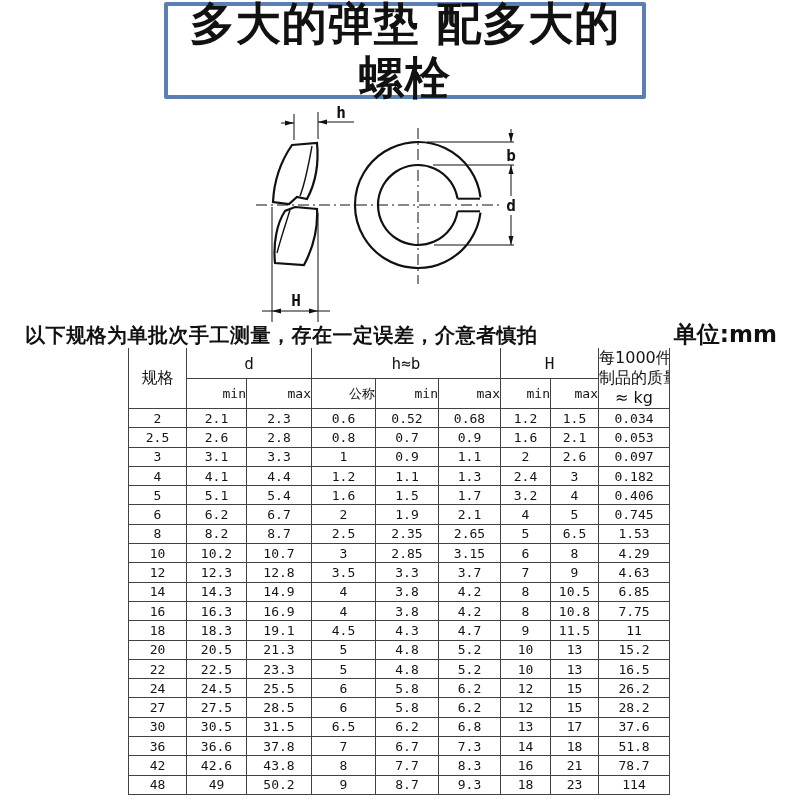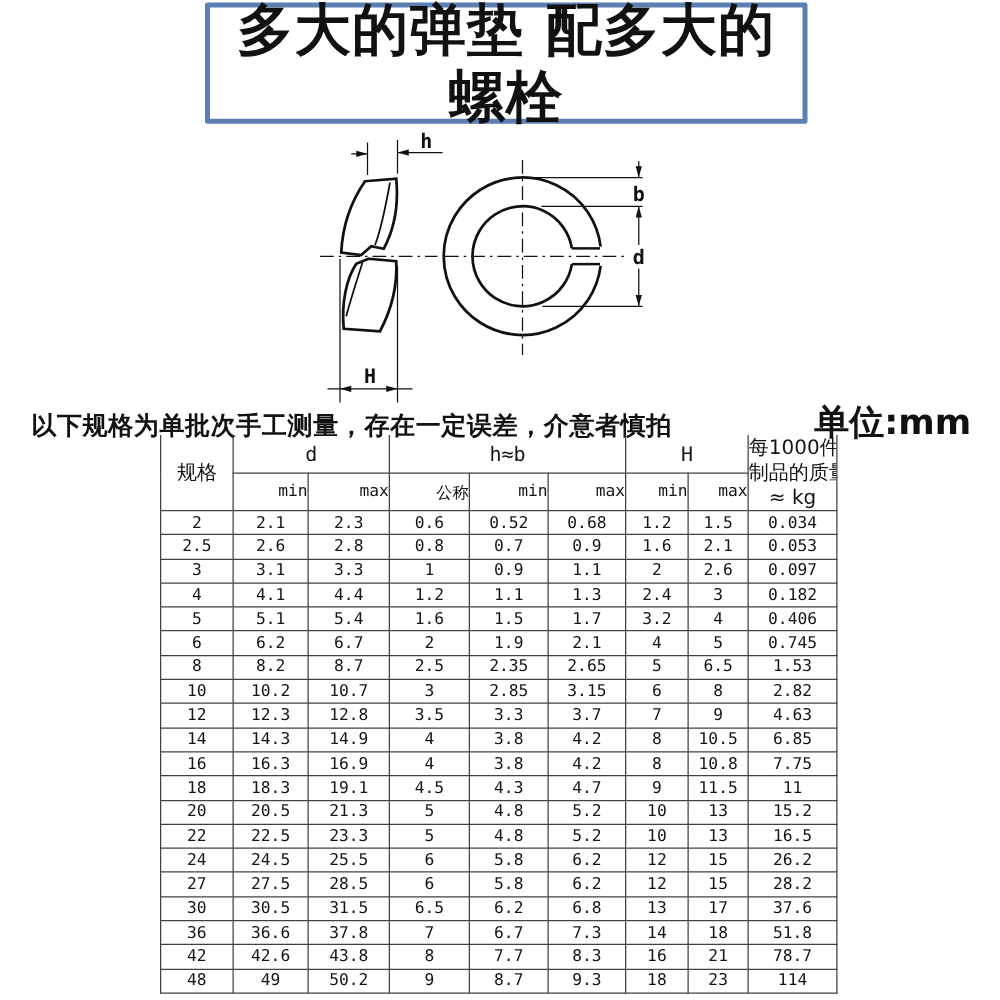--- a/index.html
+++ b/index.html
@@ -16,21 +16,21 @@
   }
   .title-line1 { font-size:34px; font-weight:bold; line-height:1.25; letter-spacing:1px; }
   .title-line2 { font-size:45px; font-weight:bold; line-height:1.2; letter-spacing:1px; }
   .diagram-svg { position:absolute; left:0; top:0; width:800px; height:800px; pointer-events:none; }
   .dim-label { font-family:"DejaVu Sans Mono", monospace; font-weight:bold; font-size:16px; fill:#111; }
   .note-row {
     position:absolute; top:319px; left:25px; width:752px;
     display:flex; justify-content:space-between; align-items:baseline;
   }
   .note-text { font-size:20px; font-weight:bold; letter-spacing:0.5px;text-align:right; }
-  .unit-label { font-size:28px; font-weight:bold; }
+  .unit-label { font-size:23px; font-weight:bold; }
   table.spec-table {
     position:absolute; left:128px; top:348px; width:541px;
     border-collapse:collapse; table-layout:fixed;
     font-family:"DejaVu Sans Mono", monospace; font-size:13px; color:#141414;
   }
   .spec-table th, .spec-table td {
     border:1px solid #424242; text-align:center; vertical-align:middle;
     font-weight:normal; padding:0; overflow:hidden; white-space:nowrap;
   }
   .spec-table thead tr:first-child th { border-top:none; }
@@ -218,21 +218,21 @@
       </tr>
       <tr>
         <td>10</td>
         <td>10.2</td>
         <td>10.7</td>
         <td>3</td>
         <td>2.85</td>
         <td>3.15</td>
         <td>6</td>
         <td>8</td>
-        <td>2.82</td>
+        <td>4.29</td>
       </tr>
       <tr>
         <td>12</td>
         <td>12.3</td>
         <td>12.8</td>
         <td>3.5</td>
         <td>3.3</td>
         <td>3.7</td>
         <td>7</td>
         <td>9</td>

